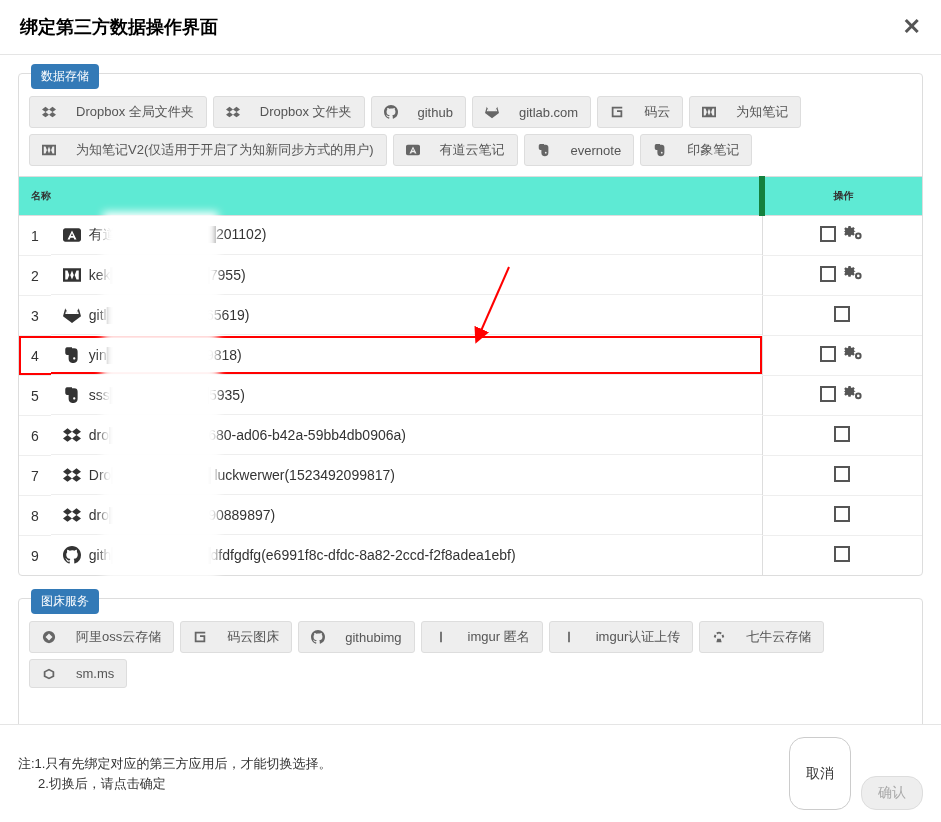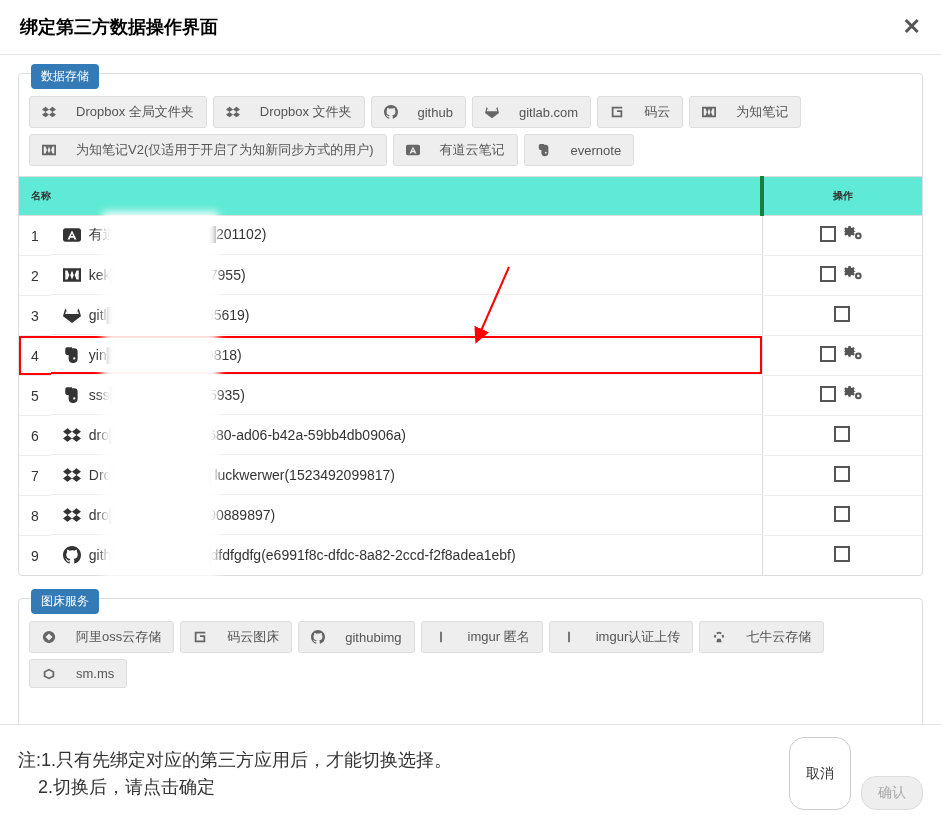--- a/index.html
+++ b/index.html
@@ -93,21 +93,21 @@
     font-weight: 700;
     font-size: 10px;
     padding: 12px 12px;
     border-top: 1px solid #ddd;
     border-bottom: 1px solid #ddd;
     text-align: left;
   }
   thead th:last-child {
     text-align: center;
     width: 160px;
-    border-left: 4px solid #15803d;
+    border-left: 6px solid #15803d;
   }
   tbody td {
     padding: 10px 12px;
     border-bottom: 1px solid #eee;
     vertical-align: middle;
   }
   tbody tr:last-child td { border-bottom: none; }
   td.idx { width: 28px; color: #333; }
   td.name {
     display: flex;
@@ -166,21 +166,21 @@
     position: absolute;
     left: 0; right: 0; bottom: 0;
     border-top: 1px solid #e5e5e5;
     background: #fff;
     padding: 12px 18px;
     display: flex;
     justify-content: space-between;
     align-items: center;
   }
   .footer-note {
-    font-size: 18px;
+    font-size: 13px;
     line-height: 1.5;
     color: #333;
   }
   .footer-btns {
     display: flex;
     gap: 10px;
   }
   .btn-default {
     background: #fff;
     border: 1px solid #ccc;
@@ -316,20 +316,28 @@
           </span>
           <span>有道云笔记</span>
         </button>
         <button class="btn">
           <span class="ic">
             <svg viewBox="0 0 16 16">
               <use href="#i-evernote"></use>
             </svg>
           </span>
           <span>evernote</span>
+        </button>
+        <button class="btn">
+          <span class="ic">
+            <svg viewBox="0 0 16 16">
+              <use href="#i-evernote"></use>
+            </svg>
+          </span>
+          <span>印象笔记</span>
         </button>
       </div>
 
     <table>
       <thead>
         <tr>
           <th colspan="2">名称</th>
           <th>操作</th>
         </tr>
       </thead>

